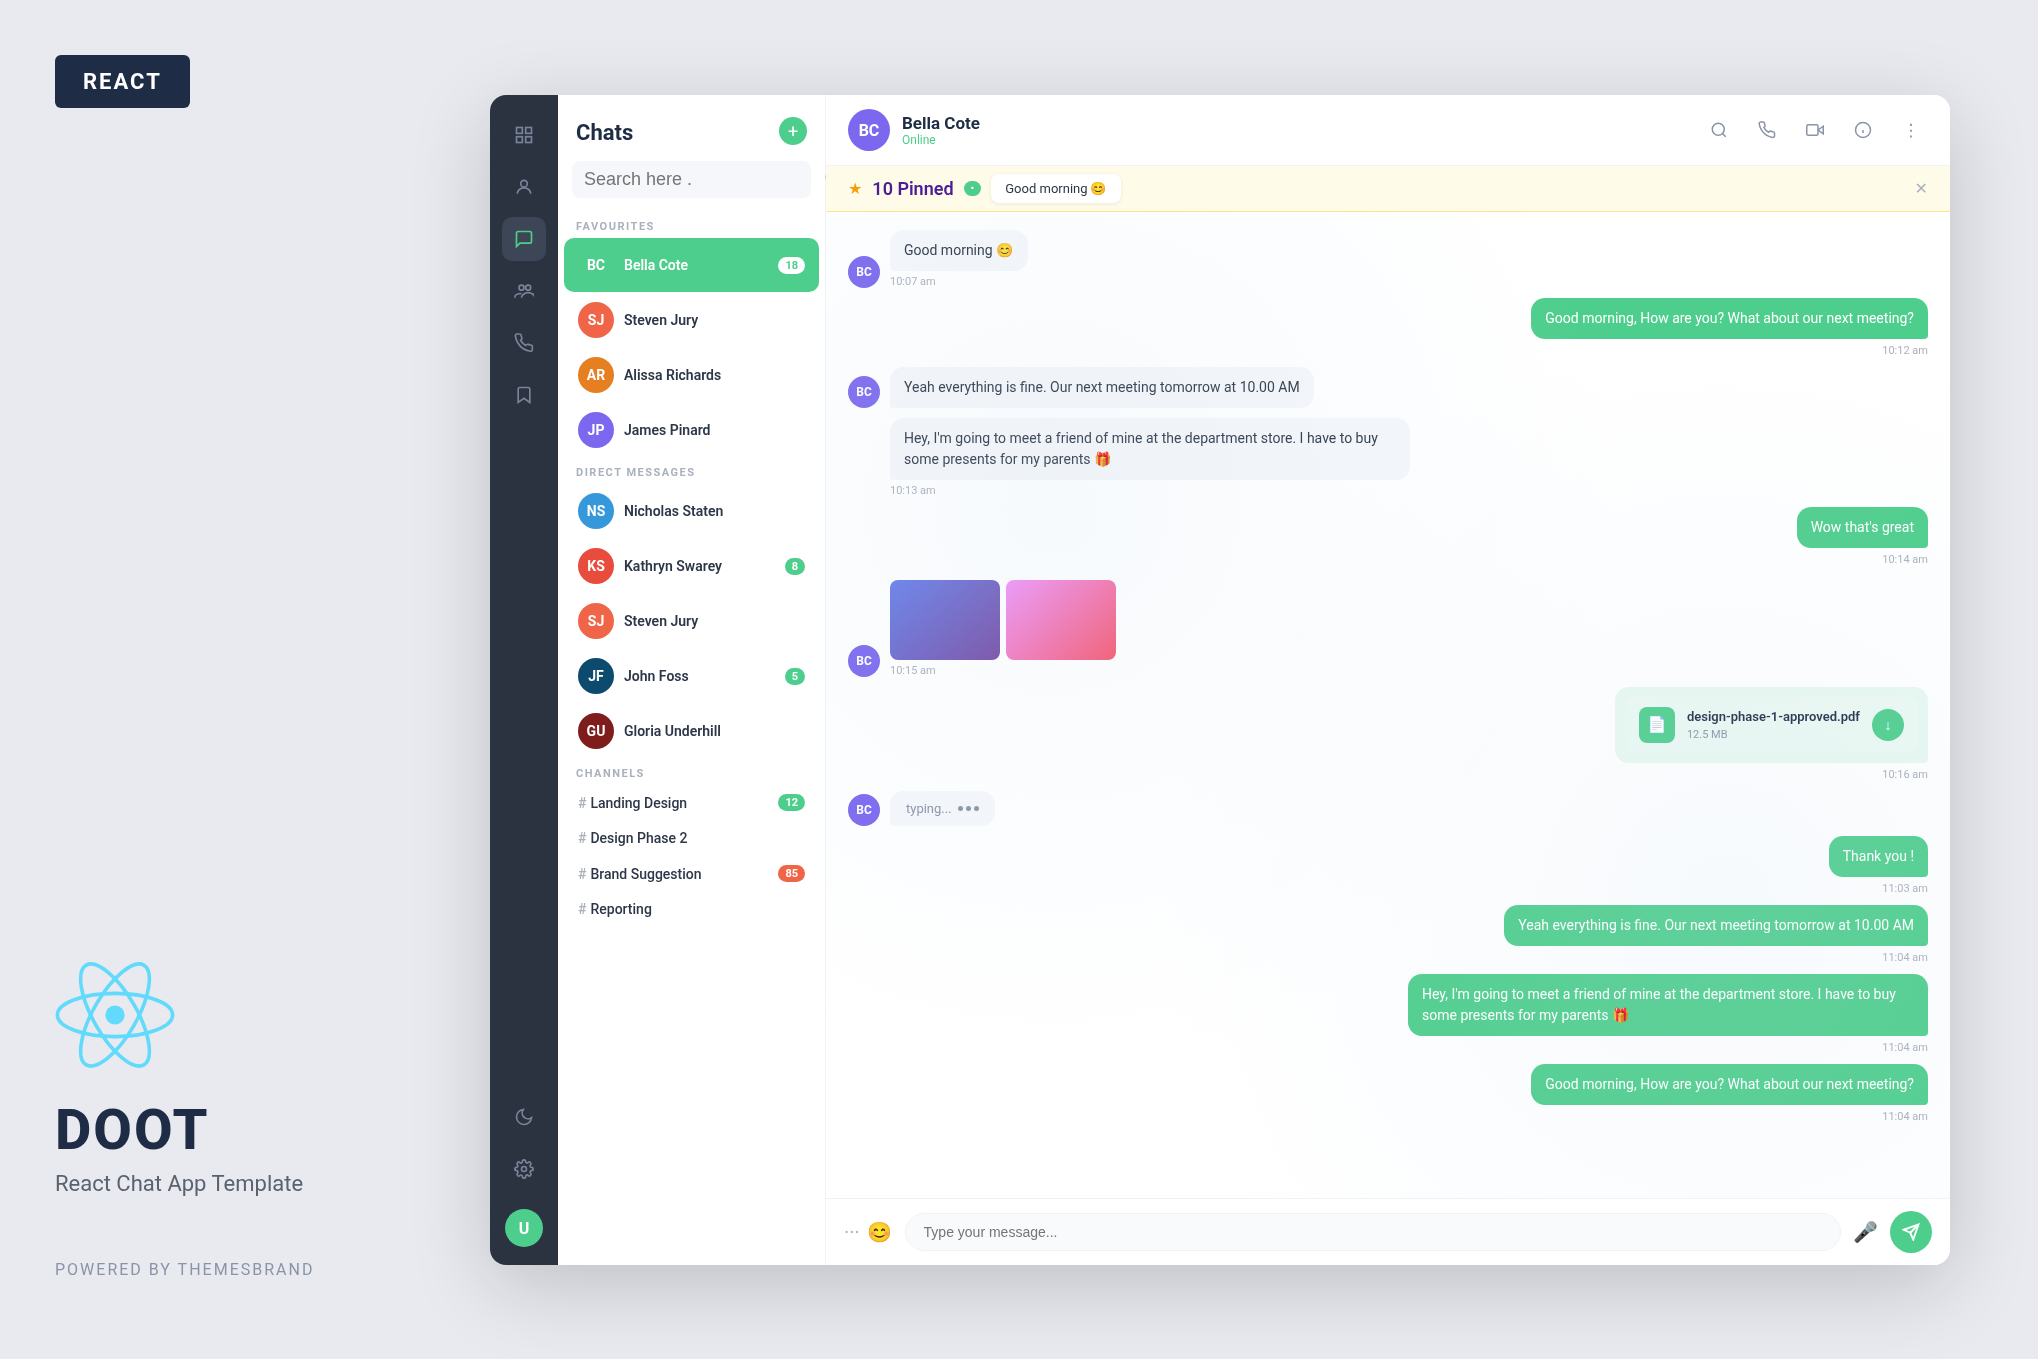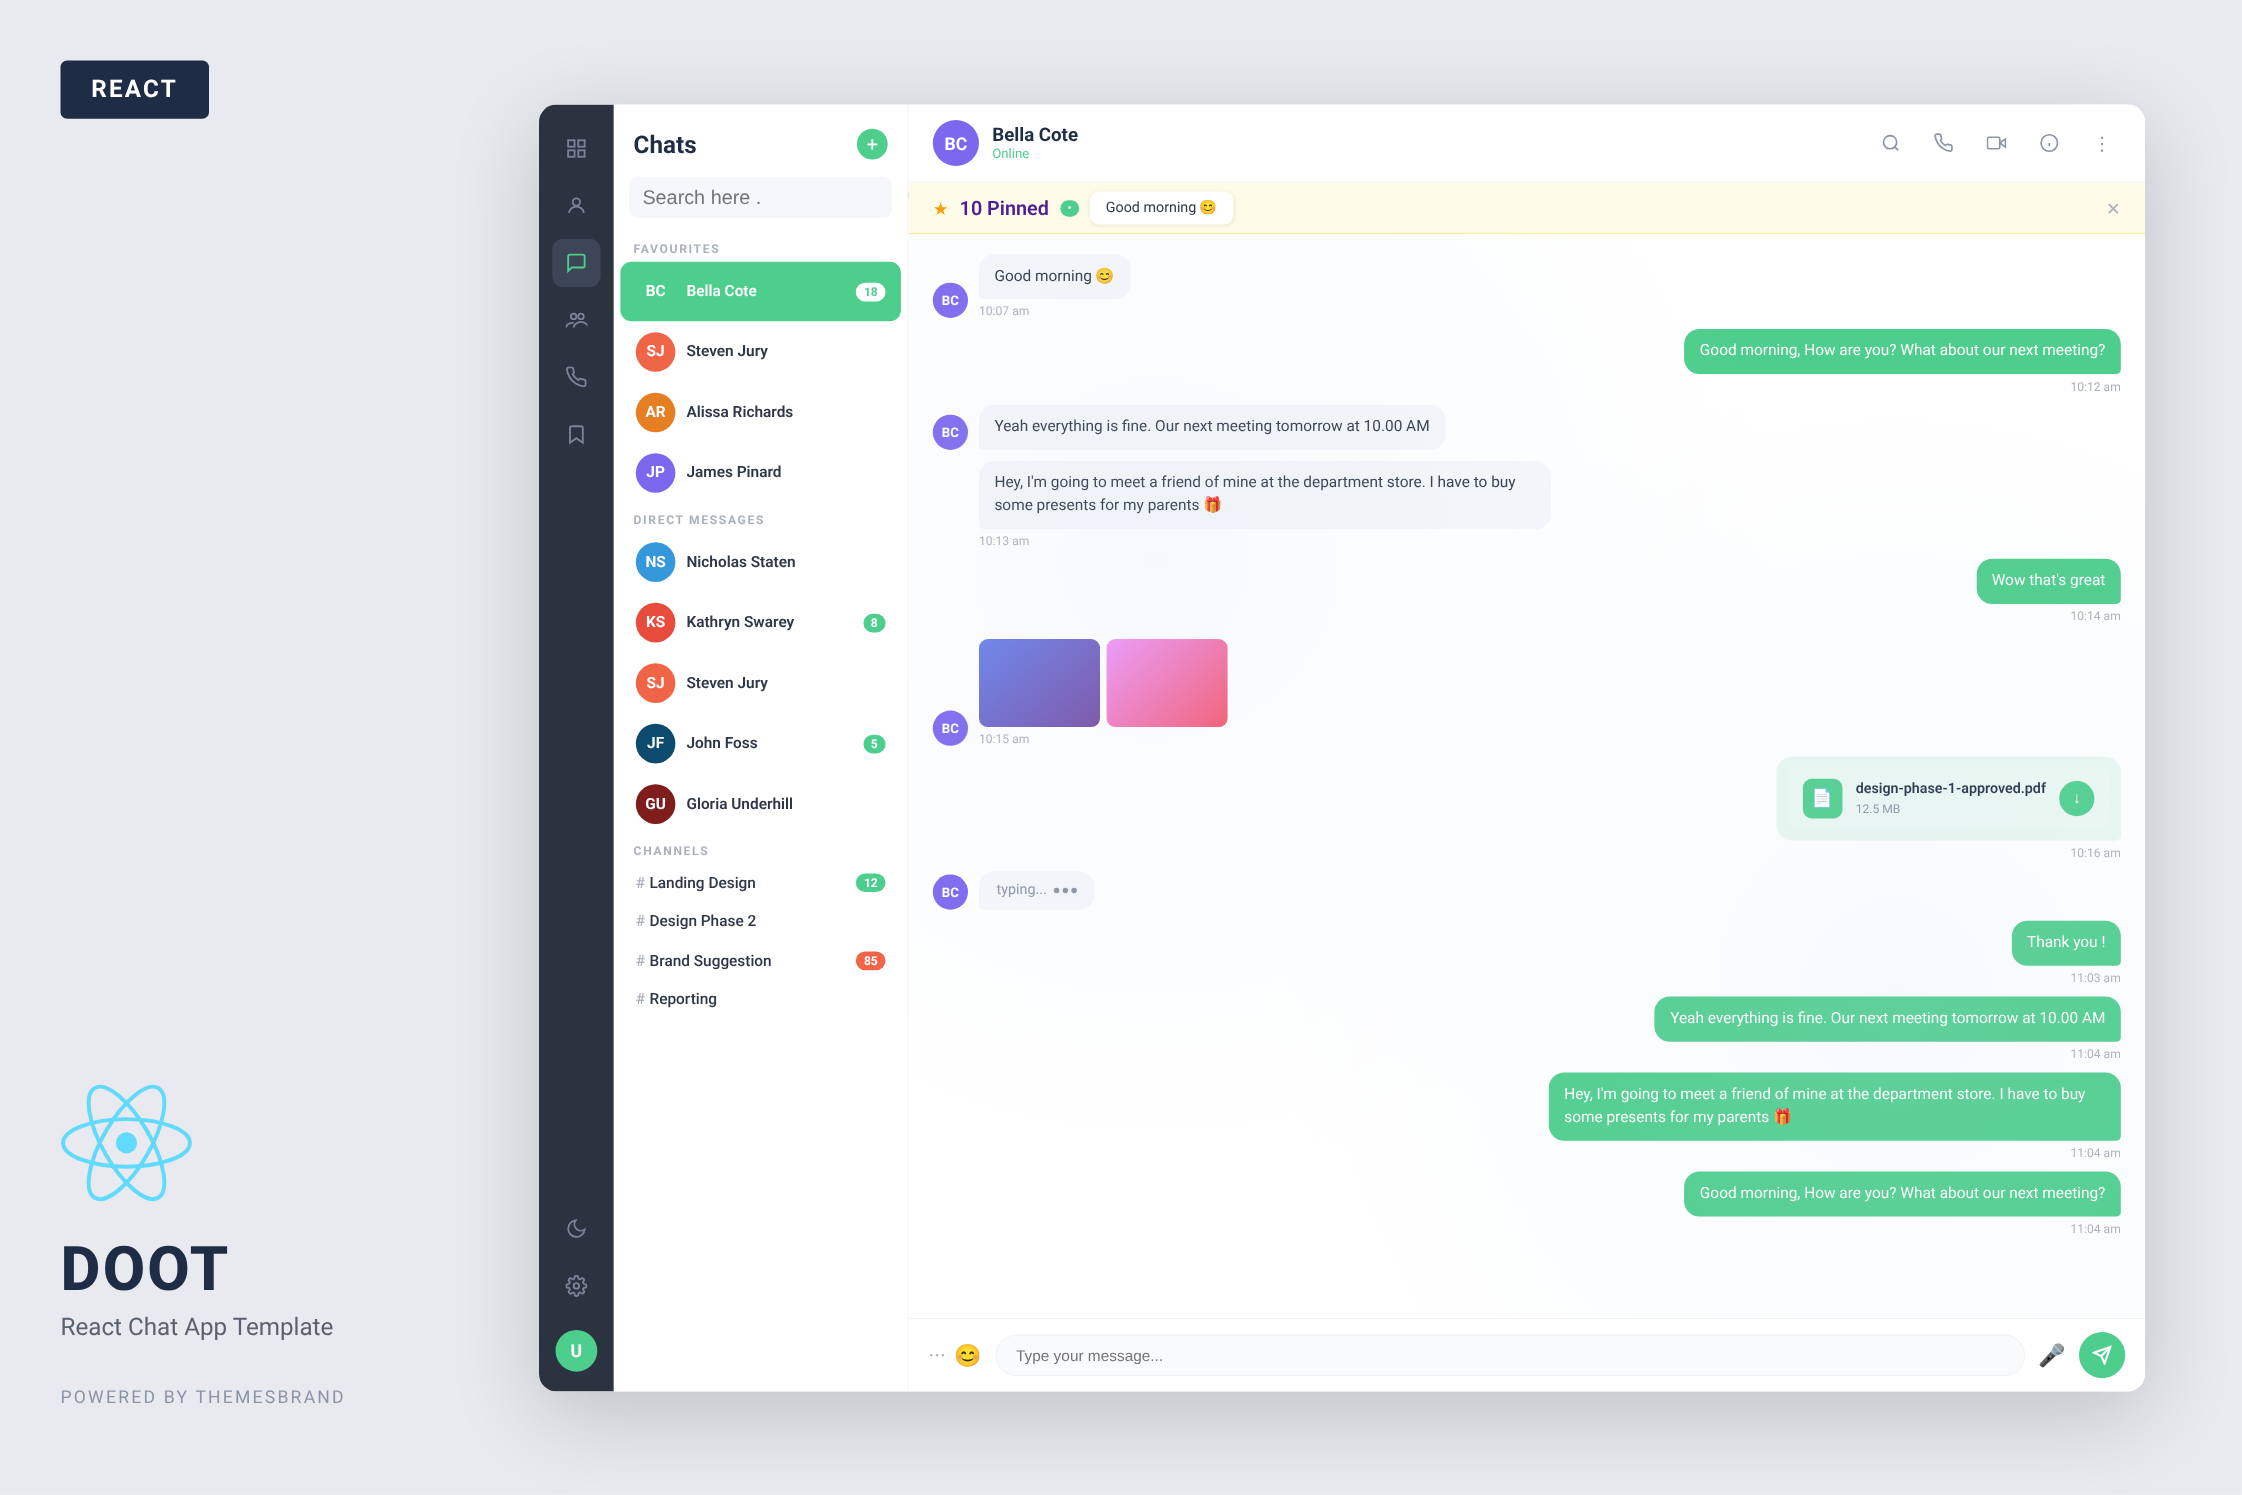--- a/index.html
+++ b/index.html
@@ -40,21 +40,21 @@
     .brand-name {
       font-size: 56px;
       font-weight: 800;
       color: #1e2d45;
       letter-spacing: 2px;
       margin-bottom: 8px;
     }
     .brand-subtitle {
       font-size: 22px;
       color: #5a6270;
-      margin-bottom: 40px;
+      margin-bottom: 64px;
     }
     .powered-by {
       font-size: 16px;
       color: #8a94a6;
       letter-spacing: 2px;
       text-transform: uppercase;
     }
 
     
     .app-container {

